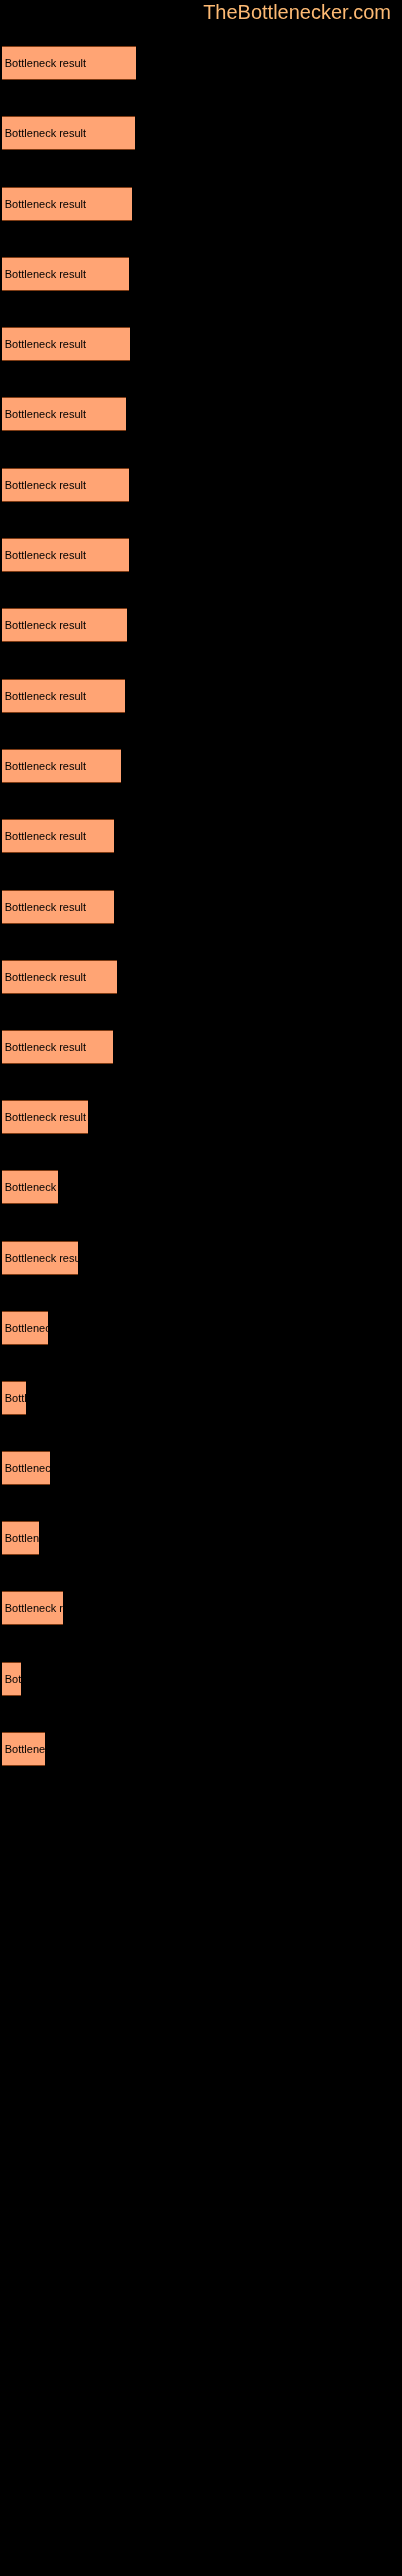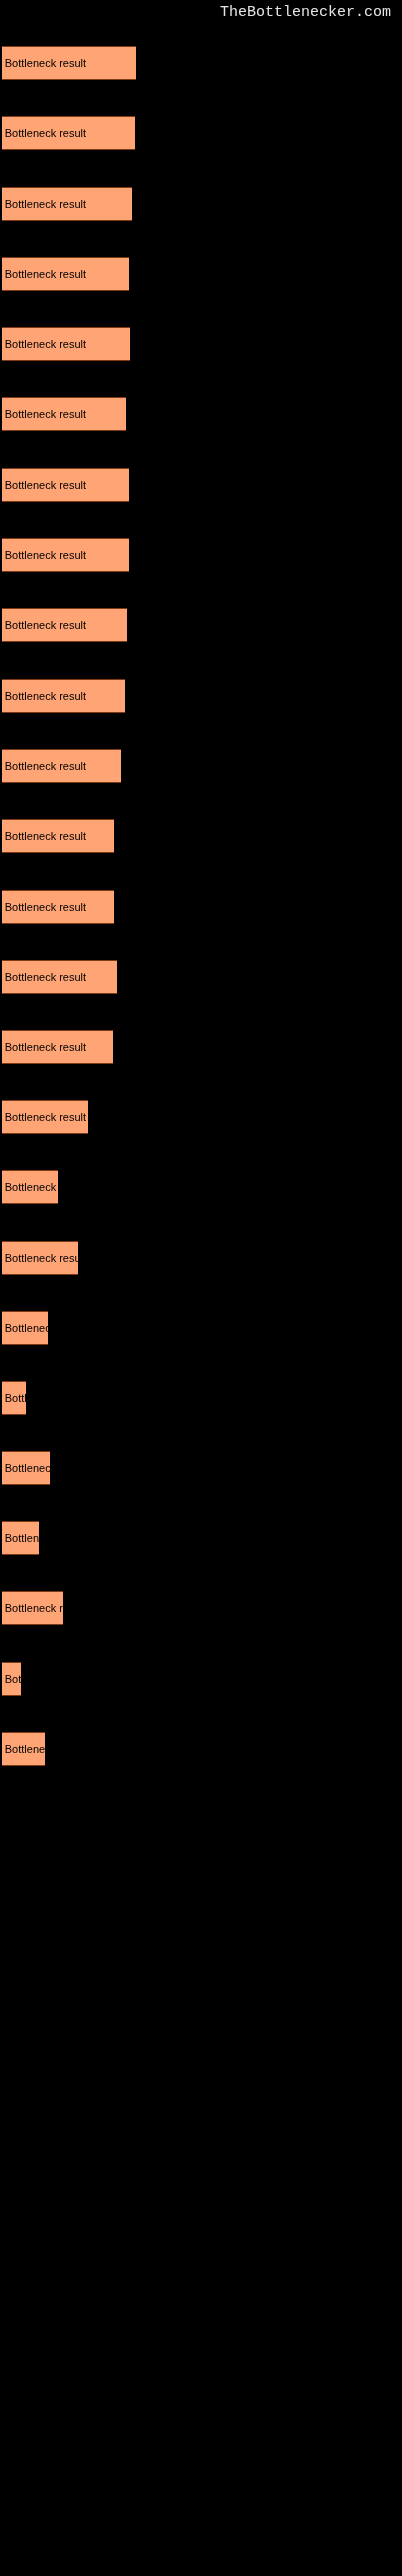--- a/index.html
+++ b/index.html
@@ -21,26 +21,26 @@
     left: 0;
     top: 0;
     width: 403px;
     height: 2576px;
     background: #000000;
   }
   .site-title {
     position: absolute;
     right: 12px;
     top: 1.6px;
-    font-size: 15px;
+    font-size: 20px;
     line-height: 21px;
-    color: #e5e5e5;
+    color: #fdba74;
     letter-spacing: 0px;
     white-space: nowrap;
-    font-family: Liberation Mono, monospace;
+    font-family: Liberation Sans, sans-serif;
   }
   #chart-area {
     position: absolute;
     left: 0;
     top: 0;
     width: 403px;
     height: 2576px;
   }
   .bar-row {
     position: absolute;

